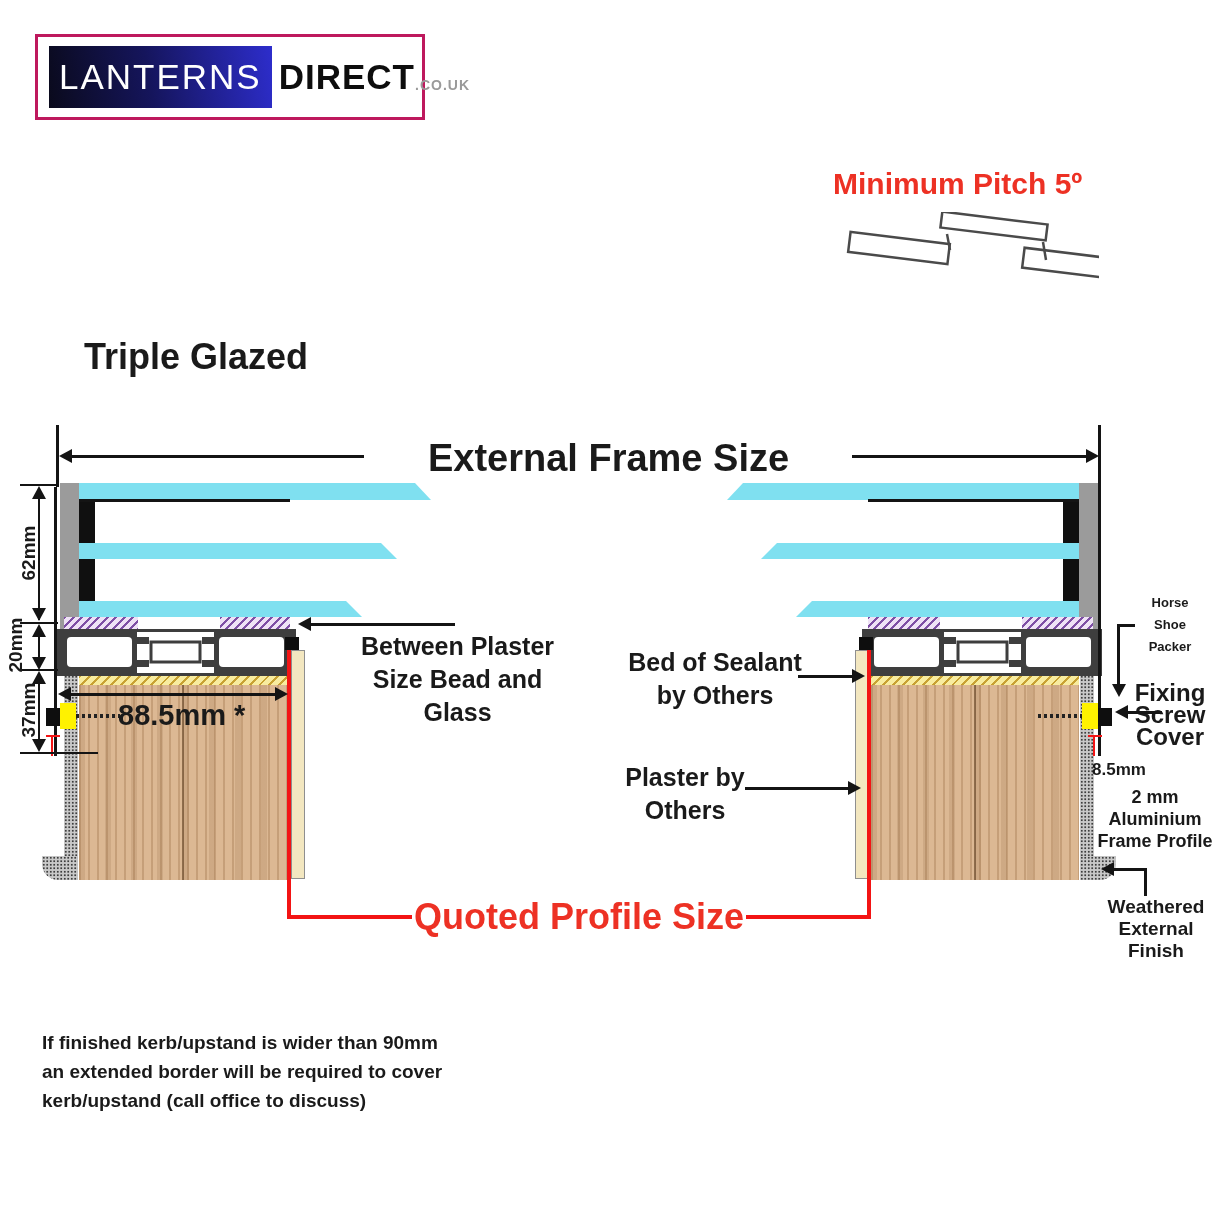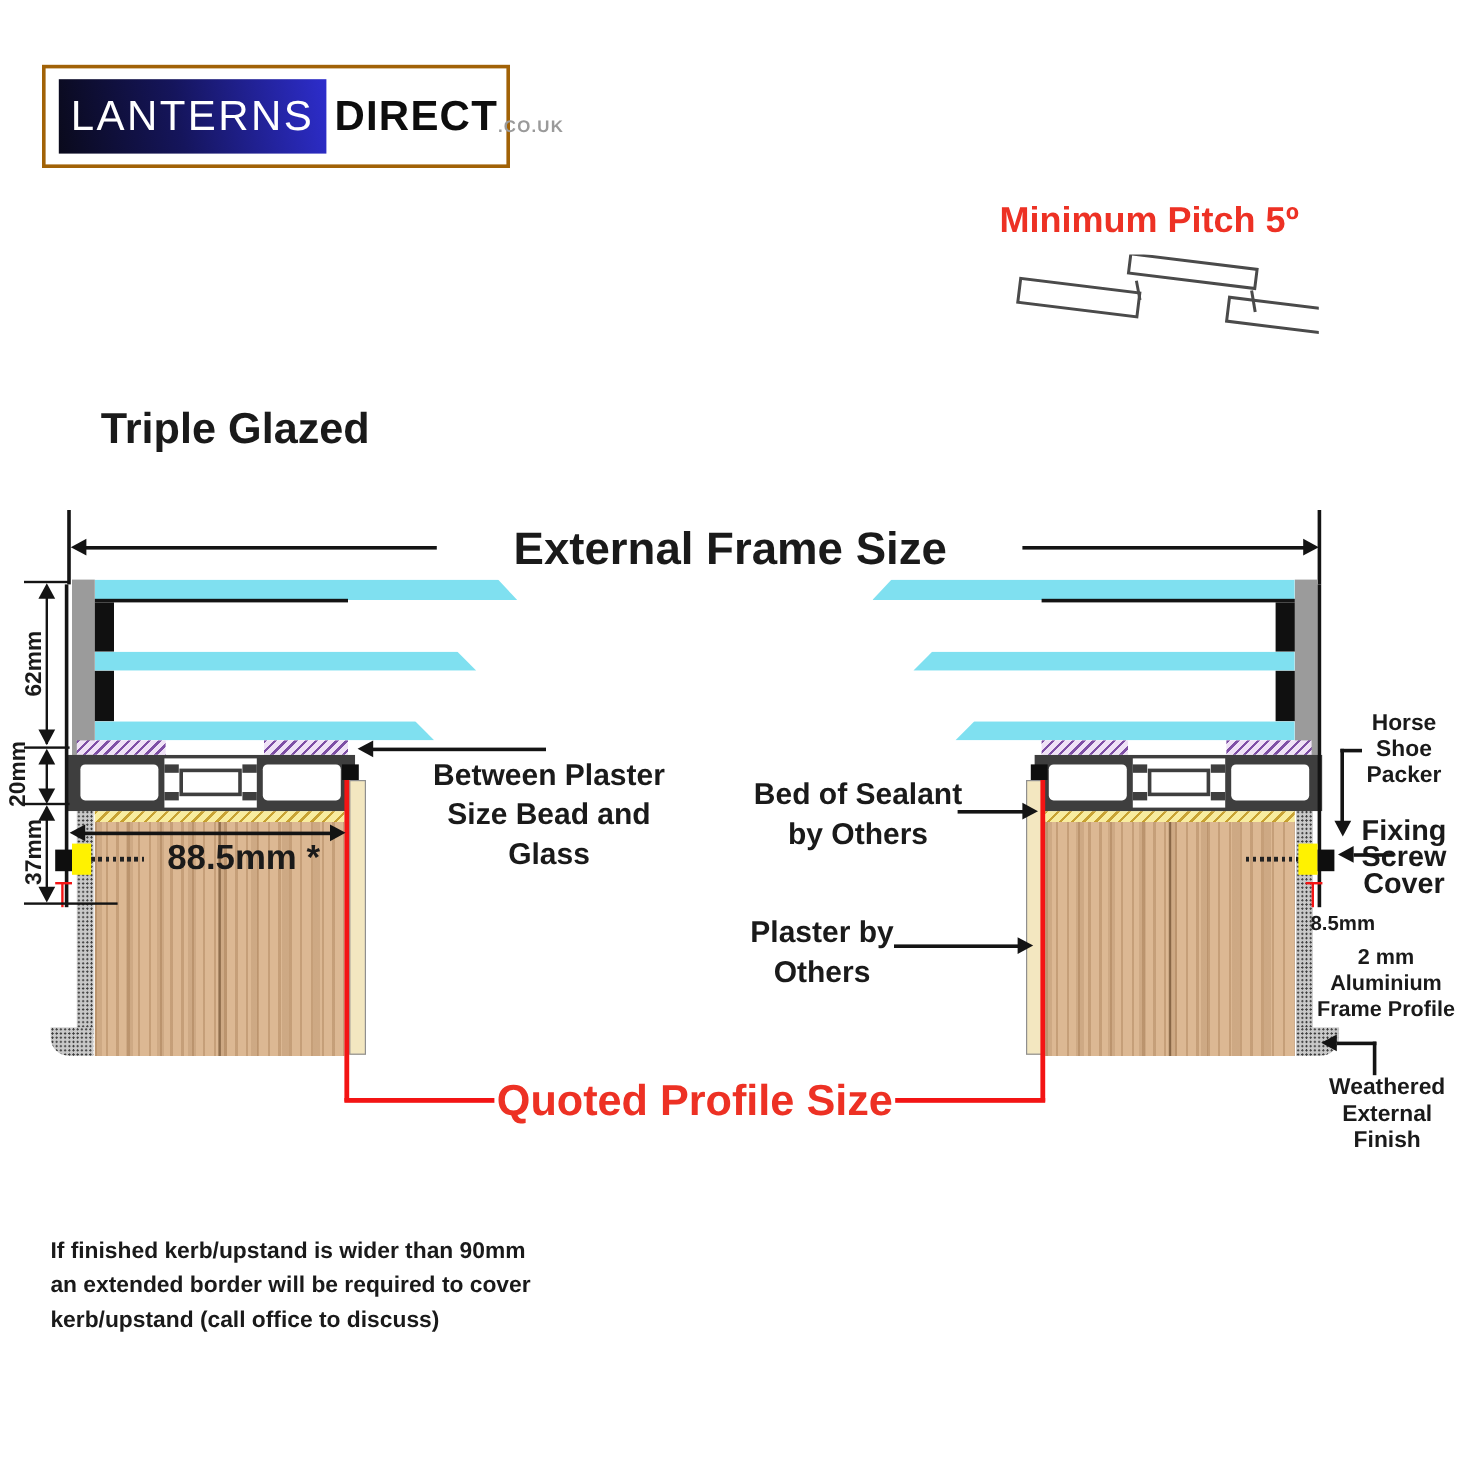--- a/index.html
+++ b/index.html
@@ -31,21 +31,21 @@
   .joint{position:absolute;width:2px;height:196px;background:rgba(90,58,28,.6);}
   .speckle{position:absolute;background-color:#c9c9c9;
     background-image:radial-gradient(#3d3d3d .9px,rgba(0,0,0,0) 1px);background-size:3.5px 3.5px;}
   .bead{position:absolute;width:12px;background:#f3e7c0;border:1px solid #8f8f8f;}
   .packer{position:absolute;width:16px;height:26px;background:#fff200;}
   .screwhead{position:absolute;width:14px;height:18px;background:#0e0e0e;}
   .shank{position:absolute;height:4px;width:44px;
     background:repeating-linear-gradient(90deg,#222 0 3px,rgba(0,0,0,0) 3px 6px);}
   .note{position:absolute;font-weight:700;text-align:center;}
   .redtext{color:#ed3124;}
-  #logo-box{position:absolute;left:35px;top:54px;width:390px;height:86px;border:3px solid #a16207;
+  #logo-box{position:absolute;left:35px;top:34px;width:390px;height:86px;border:3px solid #be185d;
     background:#fff;display:flex;align-items:center;box-sizing:border-box;padding-left:11px;}
   #logo-blue{height:62px;padding:0 10px;display:flex;align-items:center;
     background:linear-gradient(80deg,#0a0a1c 0%,#15155c 45%,#2d2dcc 100%);}
   #logo-blue span{color:#fff;font-size:35px;font-weight:500;letter-spacing:2px;}
   #logo-direct{color:#0d0d0d;font-size:35px;font-weight:800;margin-left:7px;letter-spacing:1px;}
   #logo-tld{color:#9a9a9a;font-size:14px;font-weight:700;margin-top:16px;letter-spacing:1px;}
   .frame-svg{position:absolute;width:240px;height:47px;}
   .quoted-row{position:absolute;left:287px;top:896px;width:584px;display:flex;align-items:center;}
   .quoted-row .seg{flex:1;height:4px;background:#f31414;}
   .quoted-row .txt{font-size:36px;font-weight:700;color:#ed3124;white-space:nowrap;padding:0 2px;}
@@ -123,21 +123,21 @@
 
   <div class="screwhead" style="left:46px;top:708px;"></div>
   <div class="packer" style="left:60px;top:703px;"></div>
   <div class="shank" style="left:76px;top:714px;"></div>
   <div class="abs" style="left:46px;top:735px;width:14px;height:2px;background:#f31414;"></div>
   <div class="abs" style="left:51px;top:735px;width:2px;height:21px;background:#f31414;"></div>
 
   <div class="hl" style="left:64px;top:693px;width:219px;"></div>
   <div class="tri tri-l" style="left:58px;top:687px;"></div>
   <div class="tri tri-r" style="left:275px;top:687px;"></div>
-  <div class="lbl" style="left:118px;top:699px;width:170px;text-align:center;font-size:29px;">88.5mm *</div>
+  <div class="lbl" style="left:118px;top:699px;width:170px;text-align:left;font-size:29px;">88.5mm *</div>
 
   <div class="abs" style="left:20px;top:484px;width:38px;height:2px;background:#141414;"></div>
   <div class="abs" style="left:20px;top:622px;width:38px;height:2px;background:#141414;"></div>
   <div class="abs" style="left:20px;top:669px;width:38px;height:2px;background:#141414;"></div>
   <div class="abs" style="left:20px;top:752px;width:78px;height:2px;background:#141414;"></div>
   <div class="vl" style="left:38px;top:490px;height:130px;width:2px;"></div>
   <div class="tri tri-u" style="left:32px;top:486px;"></div>
   <div class="tri tri-d" style="left:32px;top:608px;"></div>
   <div class="vl" style="left:38px;top:627px;height:40px;width:2px;"></div>
   <div class="tri tri-u" style="left:32px;top:624px;"></div>
@@ -199,21 +199,21 @@
   <div class="hl" style="left:798px;top:675px;width:56px;"></div>
   <div class="tri tri-r" style="left:852px;top:669px;"></div>
 
   <div class="note" style="left:605px;top:761px;width:160px;font-size:25px;line-height:33px;">
     <div>Plaster by</div>
     <div>Others</div>
   </div>
   <div class="hl" style="left:745px;top:787px;width:105px;"></div>
   <div class="tri tri-r" style="left:848px;top:781px;"></div>
 
-  <div class="note" style="left:1128px;top:592px;width:84px;font-size:19px;line-height:22px;text-align:center;">
+  <div class="note" style="left:1128px;top:592px;width:84px;font-size:13px;line-height:22px;text-align:center;">
     <div>Horse</div>
     <div>Shoe</div>
     <div>Packer</div>
   </div>
   <div class="hl" style="left:1117px;top:624px;width:18px;"></div>
   <div class="vl" style="left:1117px;top:624px;height:62px;"></div>
   <div class="tri tri-d" style="left:1112px;top:684px;"></div>
 
   <div class="note" style="left:1128px;top:682px;width:84px;font-size:24px;line-height:22px;">
     <div>Fixing</div>

